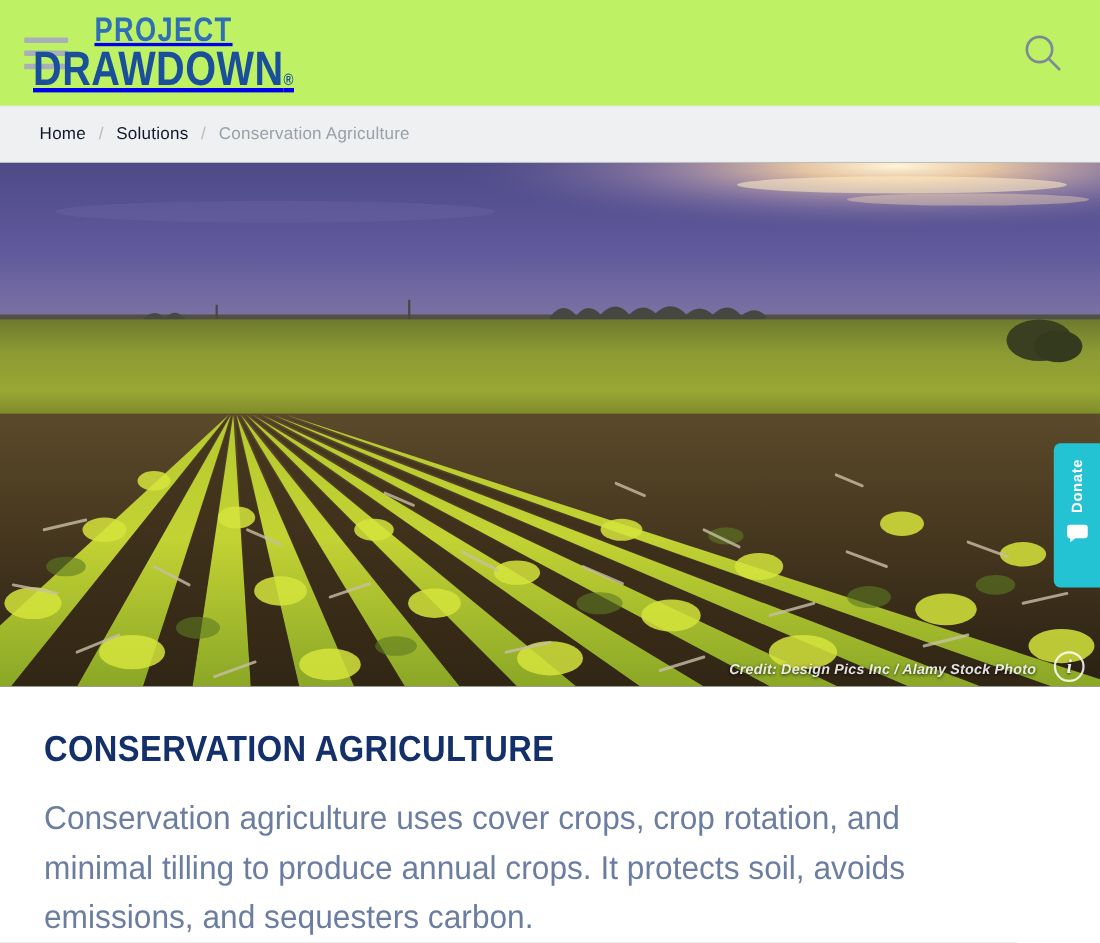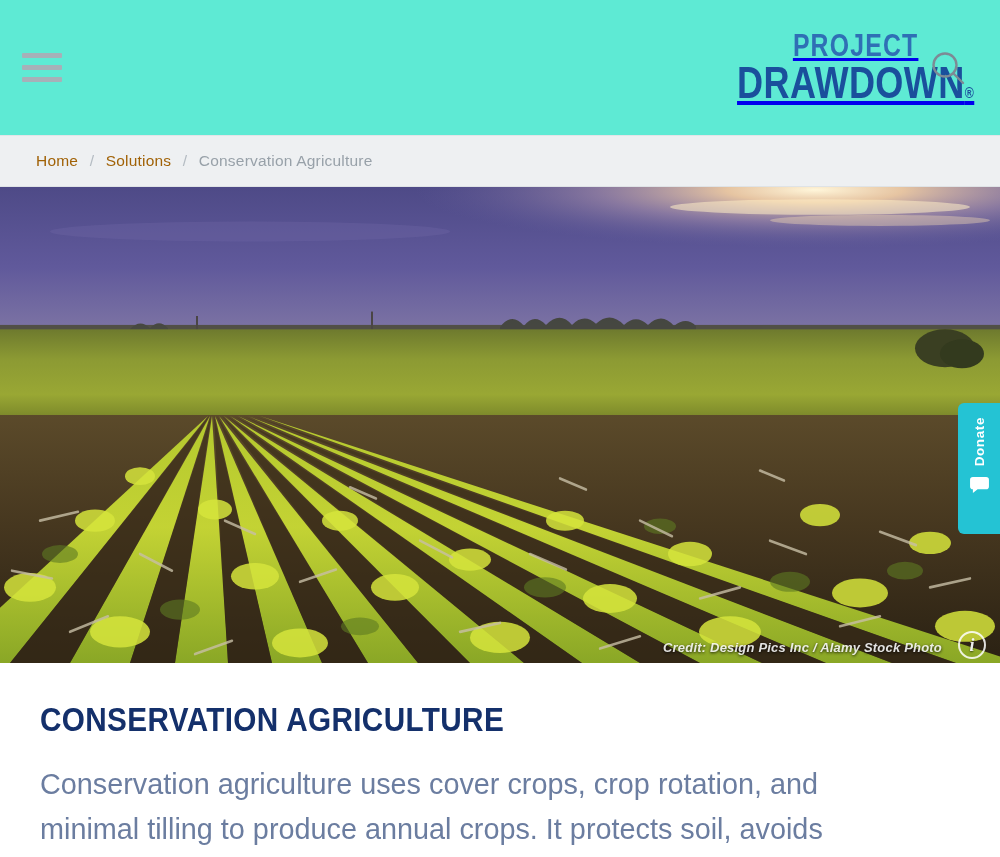--- a/index.html
+++ b/index.html
@@ -12,25 +12,25 @@
     width: 1000px;
     height: 857px;
     overflow: hidden;
     font-family: "Liberation Sans", "DejaVu Sans", sans-serif;
     position: relative;
   }
 
   
   .site-header {
     position: relative;
-    height: 135px;
-    background: #5eead4;
+    height: 96px;
+    background: #bef264;
     display: flex;
     align-items: center;
-    justify-content: flex-end;
+    justify-content: flex-start;
   }
   .hamburger {
     position: absolute;
     left: 22px;
     top: 50%;
     transform: translateY(-50%);
     width: 40px;
     height: 32px;
     display: flex;
     flex-direction: column;
@@ -110,21 +110,21 @@
     padding-left: 36px;
     box-sizing: border-box;
   }
   .breadcrumb {
     font-size: 15.5px;
     color: #98a1a9;
     letter-spacing: 0.2px;
     white-space: nowrap;
   }
   .breadcrumb a {
-    color: #a16207;
+    color: #0f172a;
     text-decoration: none;
   }
   .breadcrumb .sep {
     margin: 0 7px;
     color: #b4bbc2;
   }
   .breadcrumb .current {
     color: #98a1a9;
   }
 

